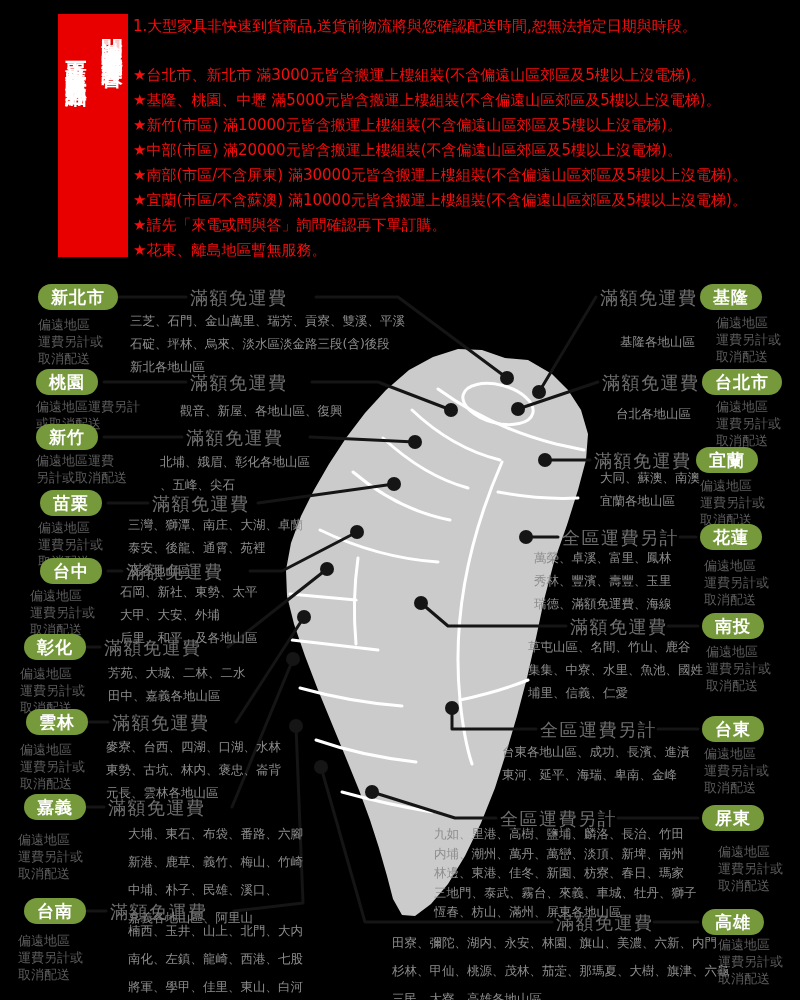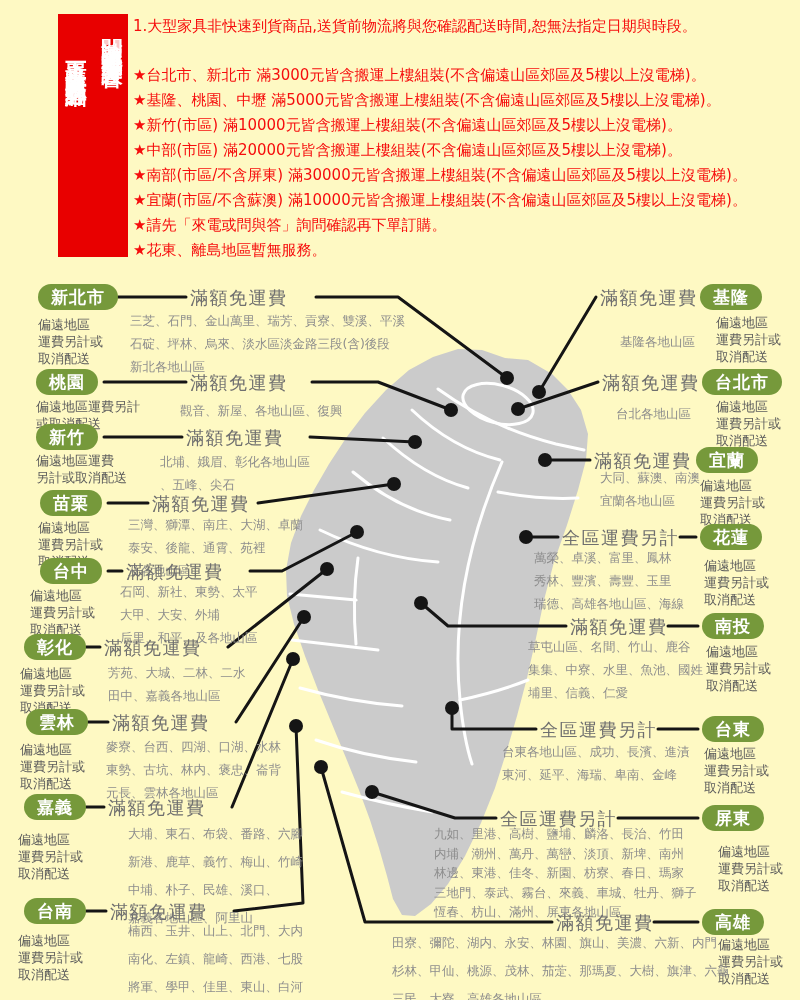--- a/index.html
+++ b/index.html
@@ -1,16 +1,16 @@
 <!DOCTYPE html>
 <html><head>
 <meta charset="utf-8">
 <style>
   html,body{margin:0;padding:0;background:#fff;}
-  #page{position:relative;width:800px;height:1000px;background:#fef9c3;overflow:hidden;
+  #page{position:relative;width:800px;height:1000px;background:#000000;overflow:hidden;
         font-family:"DejaVu Sans",sans-serif;}
   
   #warnbox{position:absolute;left:58px;top:14px;width:70px;height:243px;background:#e80000;}
   .vcol{position:absolute;writing-mode:vertical-rl;color:#fff;font-weight:bold;
         font-size:21px;letter-spacing:3px;line-height:1;}
   #vcol-right{right:6px;top:9px;}
   #vcol-left{left:7px;top:30px;}
   .notice{position:absolute;left:133px;color:#f60d0d;font-size:15px;line-height:24.5px;
           white-space:nowrap;font-weight:500;}
   
@@ -220,21 +220,21 @@
   <div class="dist" style="left:600px;top:466px">大同、蘇澳、南澳
 宜蘭各地山區</div>
 
   <span class="fee" style="left:562px;top:526px">全區運費另計</span>
   <span class="pill" style="left:700px;top:524px">花蓮</span>
   <div class="note" style="left:704px;top:557px">偏遠地區
 運費另計或
 取消配送</div>
   <div class="dist" style="left:534px;top:546px">萬榮、卓溪、富里、鳳林
 秀林、豐濱、壽豐、玉里
-瑞德、高雄各地山區、海線</div>
+瑞德、滿額免運費、海線</div>
 
   <span class="fee" style="left:570px;top:615px">滿額免運費</span>
   <span class="pill" style="left:702px;top:613px">南投</span>
   <div class="note" style="left:706px;top:643px">偏遠地區
 運費另計或
 取消配送</div>
   <div class="dist" style="left:528px;top:635px">草屯山區、名間、竹山、鹿谷
 集集、中寮、水里、魚池、國姓
 埔里、信義、仁愛</div>
 

